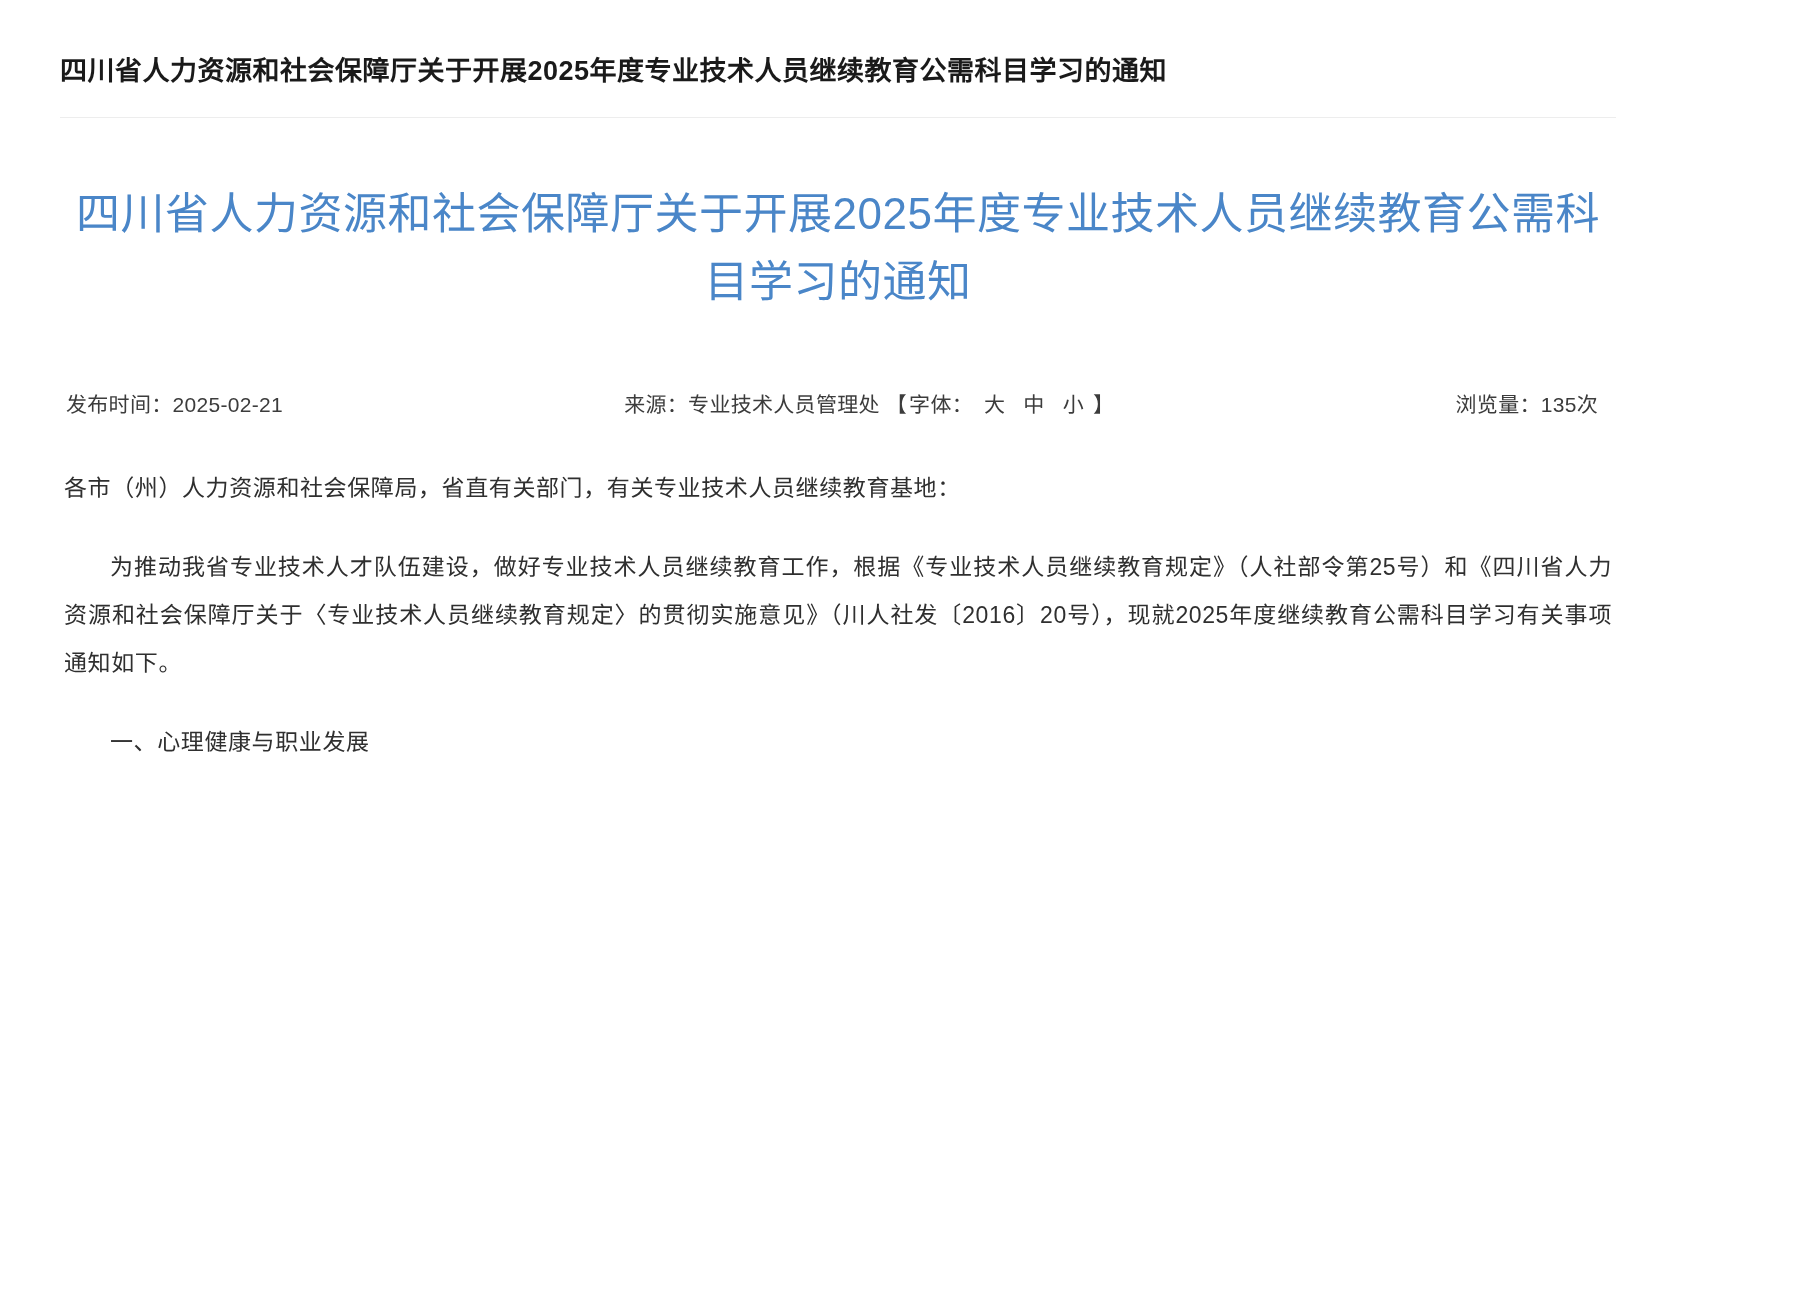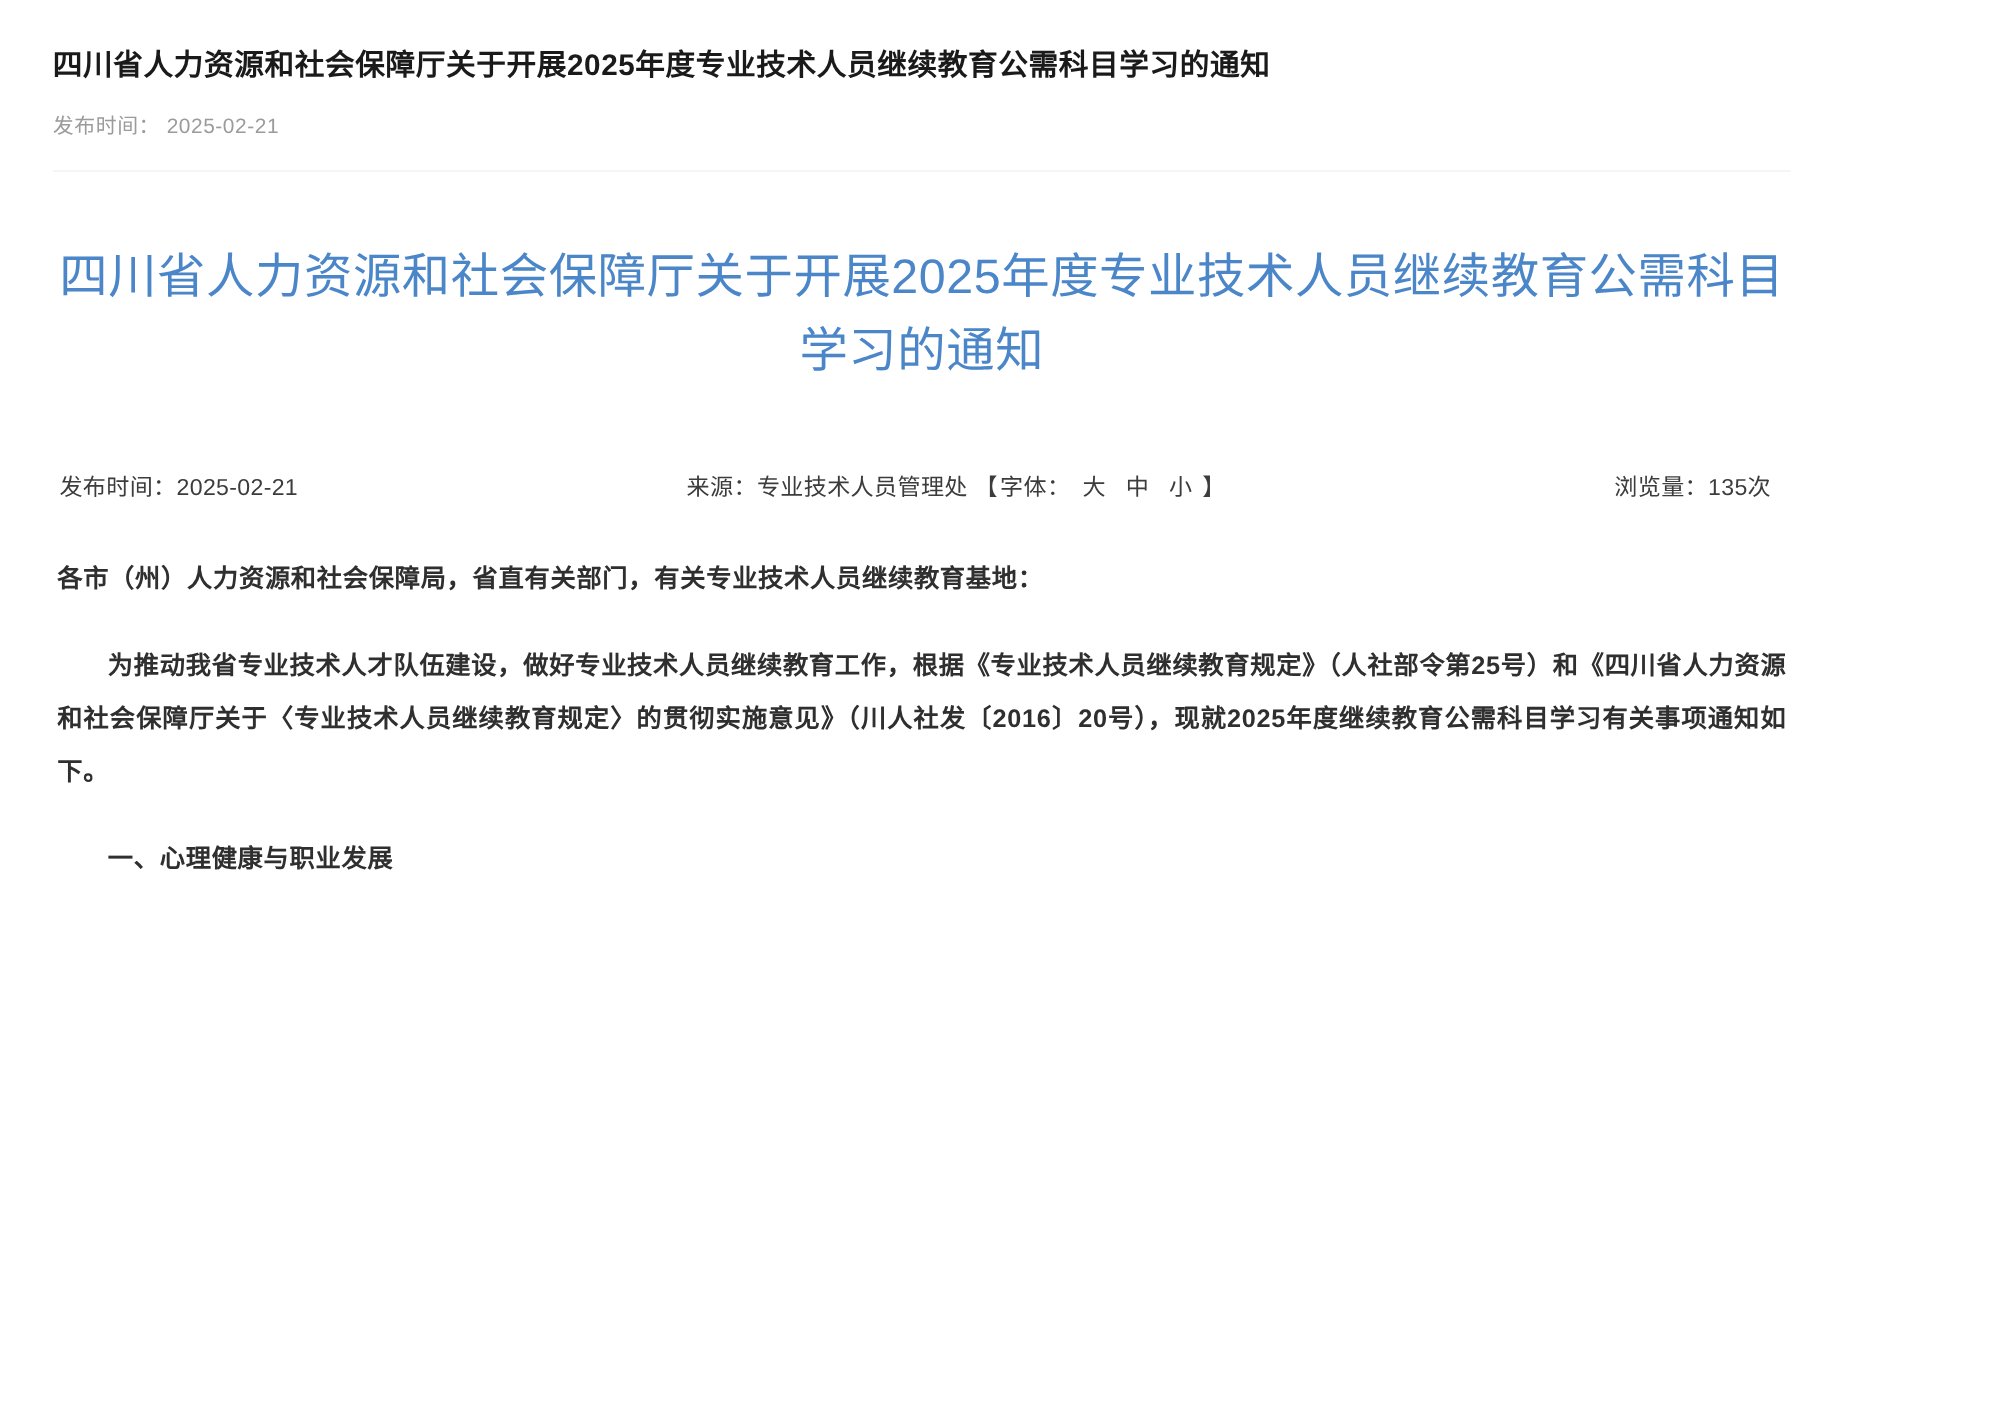--- a/index.html
+++ b/index.html
@@ -11,21 +11,21 @@
   body {
     width: 1810px;
     min-height: 1294px;
     font-family: "Liberation Sans", "DejaVu Sans", sans-serif;
     color: #333333;
     -webkit-font-smoothing: antialiased;
   }
   .page {
     width: 1676px;
     box-sizing: border-box;
-    padding: 0;
+    padding: 12px;
   }
   
   .top-header {
     box-sizing: border-box;
     padding: 42px 48px 0 48px;
   }
   .top-title {
     font-size: 27px;
     font-weight: bold;
     color: #1a1a1a;
@@ -112,40 +112,36 @@
   .body-text {
     margin-top: 46px;
     font-size: 23px;
     line-height: 2.1;
     color: #2f2f2f;
     letter-spacing: 0.6px;
   }
   .body-text p {
     margin: 0 0 30px 0;
     text-align: justify;
-    font-weight: bold;
   }
   .indent {
     text-indent: 2em;
   }
   .section-heading {
     text-indent: 2em;
     margin-top: 8px;
   }
 </style>
 </head>
 <body>
 
 <div class="page">
 
   <div class="top-header">
     <h1 class="top-title">四川省人力资源和社会保障厅关于开展2025年度专业技术人员继续教育公需科目学习的通知</h1>
-    <div class="top-meta">
-      <span class="label">发布时间：</span><span class="value">2025-02-21</span>
-    </div>
   </div>
 
   <div class="divider"></div>
 
   <div class="article">
 
     <h2 class="article-title">四川省人力资源和社会保障厅关于开展2025年度专业技术人员继续教育公需科目学习的通知</h2>
 
     <div class="meta-bar">
       <div class="meta-left">

